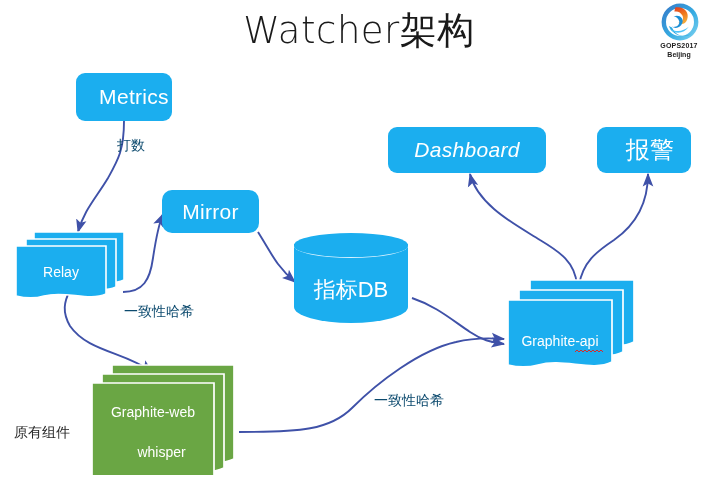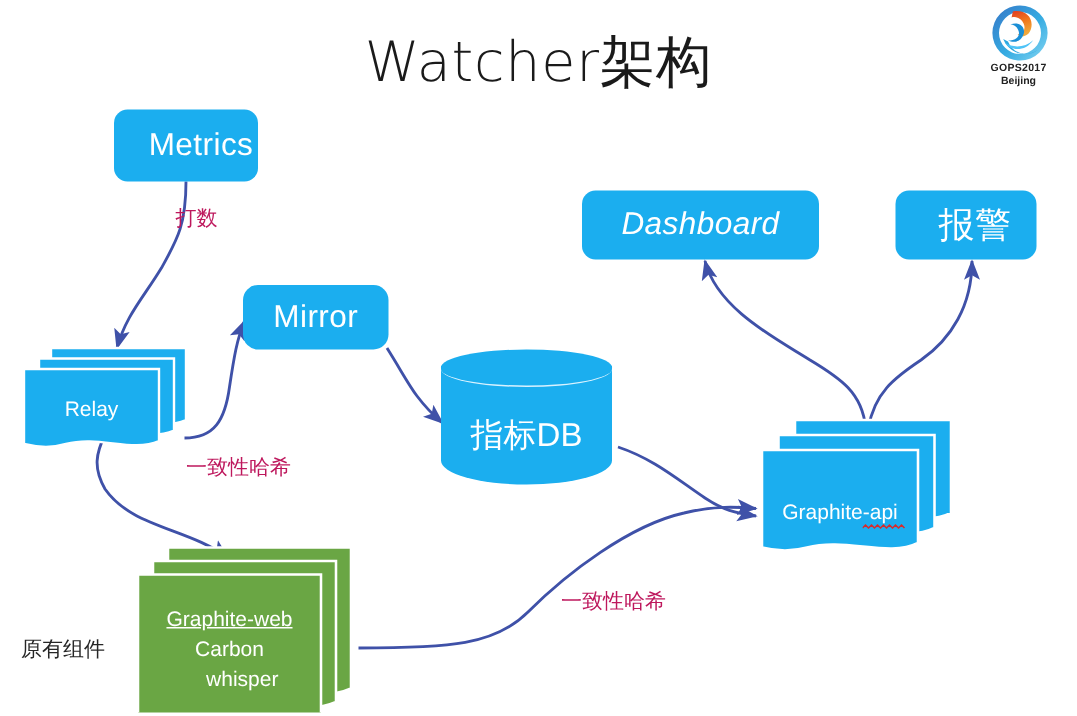--- a/index.html
+++ b/index.html
@@ -13,21 +13,21 @@
     height: 477px;
     background: #ffffff;
     overflow: hidden;
     font-family: "Liberation Sans", sans-serif;
   }
 
   
   #title {
     position: absolute;
     left: 0;
-    top: 18px;
+    top: 7px;
     width: 718px;
     text-align: center;
     font-family: "DejaVu Sans", sans-serif;
     font-weight: 300;
     font-size: 37px;
     letter-spacing: 0.5px;
     color: #1a1a1a;
     line-height: 48px;
     white-space: nowrap;
   }
@@ -144,21 +144,21 @@
     width: 114px;
     text-align: center;
     color: #ffffff;
     font-size: 22px;
     z-index: 5;
   }
 
   
   .ann {
     position: absolute;
-    color: #be185d;
+    color: #0c4a6e;
     font-size: 14px;
     white-space: nowrap;
   }
   .plain-label {
     position: absolute;
     color: #262626;
     font-size: 14px;
     white-space: nowrap;
     text-align: right;
   }
@@ -274,22 +274,21 @@
     <div class="top"></div>
     <div class="dblabel">指标DB</div>
   </div>
 
   <div class="stack" style="left:90px; top:363px; width:146px; height:112px;">
     <svg viewBox="0 0 146 112" style="position:absolute;left:0;top:0;width:146px;height:112px;">
       <path d="M22,2 H144 V96 C122,106 92,92 62,99 C50,102 32,101 22,99 Z" fill="#6AA644" stroke="#FFFFFF" stroke-width="1.7"></path>
       <path d="M12,11 H134 V105 C112,115 82,101 52,108 C40,111 22,110 12,108 Z" fill="#6AA644" stroke="#FFFFFF" stroke-width="1.7"></path>
       <path d="M2,20 H124 V114 C102,124 72,110 42,117 C30,120 12,119 2,117 Z" fill="#6AA644" stroke="#FFFFFF" stroke-width="1.7"></path>
     </svg>
-    <div class="lbl" style="left:2px; top:40px; width:122px; font-size:14px;text-decoration:underline;">Graphite-web</div>
-    <div class="lbl" style="left:2px; top:60px; width:122px; font-size:14px;">Carbon</div>
+    <div class="lbl" style="left:2px; top:40px; width:122px; font-size:14px;">Graphite-web</div>
     <div class="lbl" style="left:2px; top:80px; width:139px; font-size:14px;">whisper</div>
   </div>
 
   <div class="ann" style="left:117px; top:137px;">打数</div>
 
   <div class="ann" style="left:124px; top:303px;">一致性哈希</div>
 
   <div class="ann" style="left:374px; top:392px;">一致性哈希</div>
 
   <div class="plain-label" style="left:14px; top:424px;">原有组件</div>

